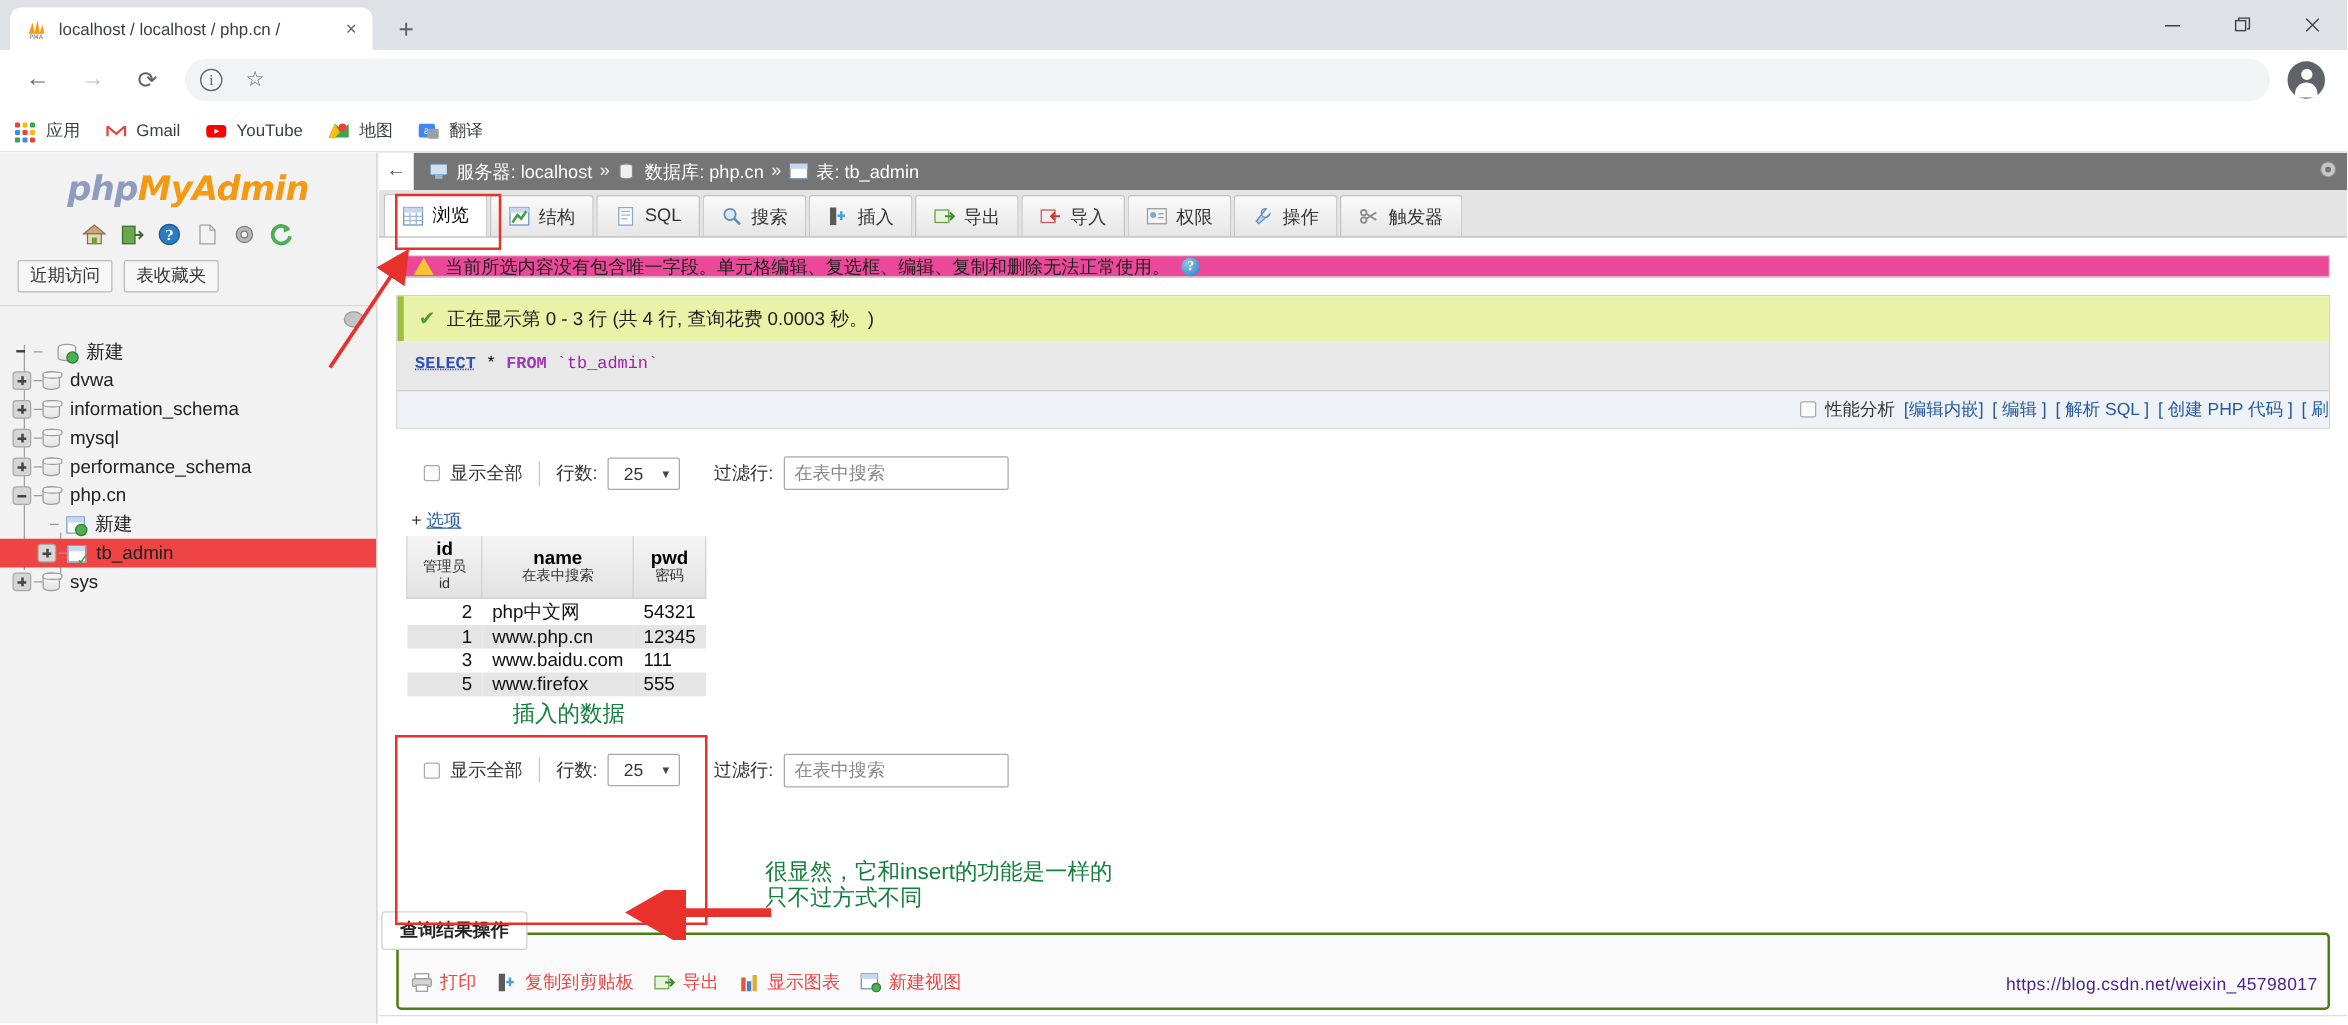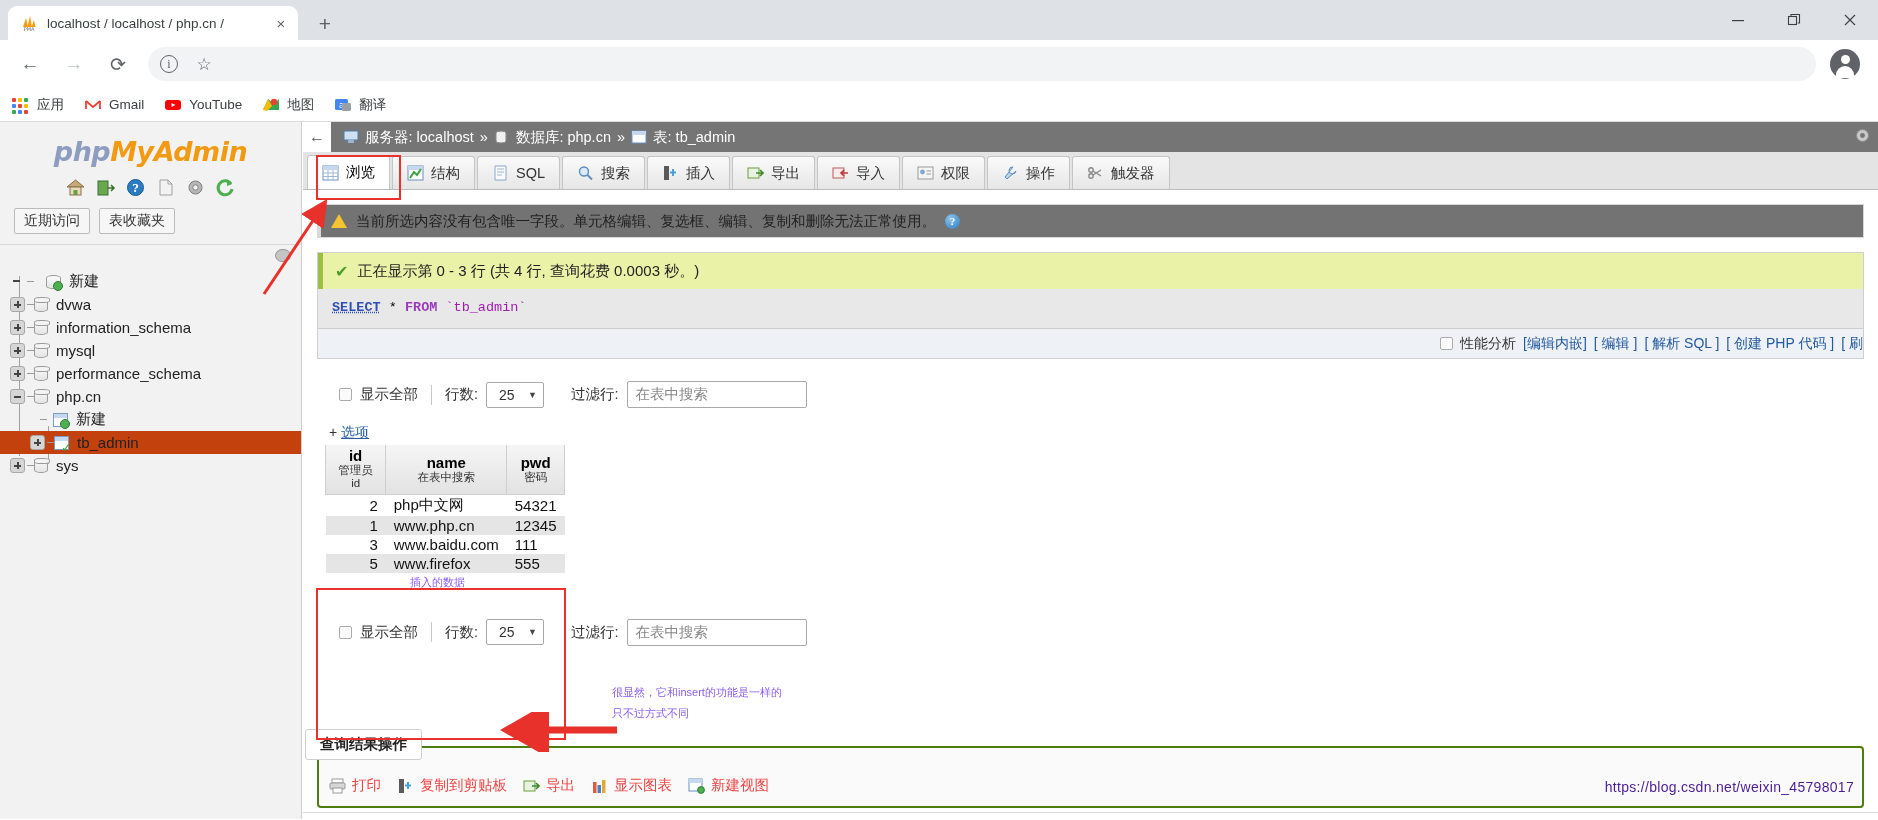--- a/index.html
+++ b/index.html
@@ -134,21 +134,21 @@
   }
   .pma-hr { border-top: 1px solid #d9d9d9; margin: 0 0 0 0; position: relative; height: 22px; }
   .pin-ico {
     position: absolute; right: 10px; top: 4px;
     width: 16px; height: 13px; border-radius: 8px/7px;
     background: #c4c4c4; border: 1px solid #9a9a9a;
   }
 
   .tree { padding: 4px 0 0 0; font-size: 15px; color: #222; }
   .tnode { display: flex; align-items: center; height: 23px; padding-left: 10px; position: relative; }
-  .tnode.sel { background: #c2410c; }
+  .tnode.sel { background: #ef4444; }
   .expander {
     width: 15px; height: 15px; flex: 0 0 15px; border-radius: 3px;
     background: #d6d6d6; border: 1px solid #a8a8a8;
     position: relative; margin-right: 2px;
   }
   .expander::before {
     content: ""; position: absolute; left: 3px; top: 6px; width: 7px; height: 1.5px; background: #444;
   }
   .expander.plus::after {
     content: ""; position: absolute; left: 6px; top: 3px; width: 1.5px; height: 7px; background: #444;
@@ -224,24 +224,24 @@
     background: linear-gradient(#fafafa,#e6e6e6);
     border: 1px solid #c5c5c5; border-bottom: none;
     border-radius: 3px 3px 0 0; margin-right: 2px;
   }
   .ptab.active { background: #ffffff; color: #000; font-weight: normal; height: 34px; }
   .ptab-ico { width: 17px; height: 16px; position: relative; display: inline-block; }
 
   .panel { padding: 0 14px; }
 
   .warnbox {
-    margin: 14px 0 0 0; background: #737373; border: 1px solid #d8d8d8;
+    margin: 14px 0 0 0; background: #ec4899; border: 1px solid #d8d8d8;
     border-left: 4px solid #d8d8d8;
     height: 18px; display: flex; align-items: center; gap: 9px;
-    padding: 16px 10px; font-size: 14.5px; color: #222;
+    padding: 0 10px; font-size: 14.5px; color: #222;
   }
   .tri-warn {
     width: 0; height: 0; flex: 0 0 15px;
     border-left: 8px solid transparent; border-right: 8px solid transparent;
     border-bottom: 14px solid #f5c431; position: relative;
   }
   .help-ico {
     width: 15px; height: 15px; border-radius: 50%;
     background: radial-gradient(circle at 35% 30%, #8fc4ea, #2b7cc0);
     color: #fff; font-size: 11px; font-weight: bold;
@@ -303,21 +303,21 @@
     font-size: 15px; line-height: 1.15;
   }
   table.grid th .sub { display: block; font-weight: normal; font-size: 11.5px; color: #333; }
   table.grid td { padding: 1px 8px; font-size: 15px; color: #111; }
   table.grid td.num { text-align: right; }
   table.grid tr.odd td { background: #ffffff; }
   table.grid tr.even td { background: #e5e5e5; }
 
   
   .redbox { position: absolute; border: 2.5px solid #e8312a; pointer-events: none; }
-  .redtext { position: absolute; color: #8b5cf6; font-size: 11px; line-height: 1.5; white-space: nowrap; }
+  .redtext { position: absolute; color: #15803d; font-size: 18px; line-height: 1.5; white-space: nowrap; }
 
   .opsbox {
     position: absolute; left: 316px; top: 737px; right: 0; height: 60px;
     border: 2px solid #4d7c0f; border-radius: 4px; background: #fafafa;
   }
   .opslegend {
     position: absolute; left: -14px; top: -19px;
     background: #ffffff; border: 1px solid #cfcfcf; border-radius: 3px;
     padding: 5px 14px; font-size: 14.5px; font-weight: bold; color: #222;
   }

